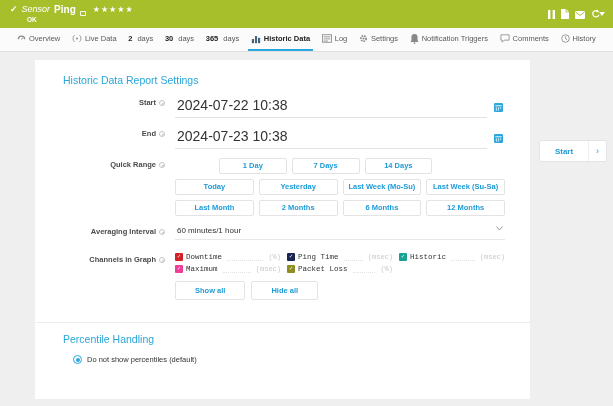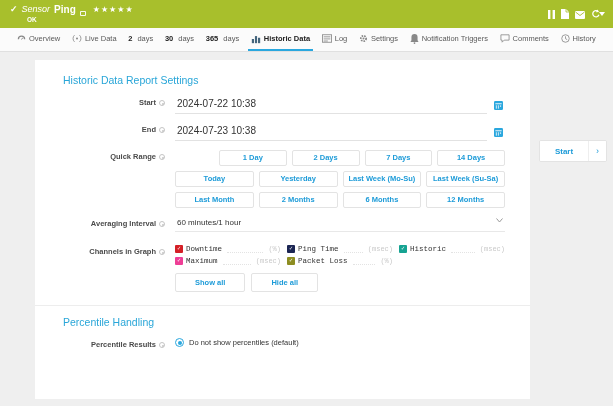--- a/index.html
+++ b/index.html
@@ -30,21 +30,21 @@
   
   .panel { position:absolute; left:35px; top:60px; width:495px; height:339px; background:#fff; padding:12px 28px 0; overflow:hidden; }
   .section-title { color:#29a6d8; font-size:10.5px; font-weight:normal; margin:2px 0 10px; }
   .row { display:flex; align-items:flex-start; margin-bottom:9px; }
   .lbl { width:102px; min-width:102px; display:inline-flex; justify-content:flex-end; align-items:center; gap:3px;
     text-align:right; font-size:7.5px; font-weight:bold; color:#4a4a4a; padding-top:2px; }
   .info { width:6px; height:6px; border:1px solid #c5c5c5; border-radius:50%; display:inline-block; position:relative; flex:none; }
   .info::after { content:""; position:absolute; left:2px; top:2px; width:2px; height:2px; background:#c5c5c5; border-radius:50%; }
   .field { margin-left:10px; flex:1; }
   .input-line { display:flex; align-items:center; gap:7px; }
-  .text-input { width:312px; border-bottom:1px solid #e2e2e2; font-size:10px; color:#333; padding:1px 2px 4px; }
+  .text-input { width:312px; border-bottom:1px solid #e2e2e2; font-size:14px; color:#333; padding:1px 2px 4px; }
   
   .qr-grid { display:grid; grid-template-columns:repeat(4,1fr); gap:5px; width:330px; }
   .qr-btn, .btn { border:1px solid #e3e3e3; border-radius:2px; background:#fff; color:#1d9bd8; font-size:7.5px; font-weight:bold;
     font-family:"Liberation Sans",sans-serif; cursor:pointer; }
   .qr-btn { height:16px; line-height:14px; text-align:center; }
   
   .select { width:330px; border-bottom:1px solid #e8e8e8; display:flex; justify-content:space-between; 
     font-size:8px; color:#333; padding:1px 2px 4px; cursor:pointer; }
   
   .chan-grid { display:grid; grid-template-columns:repeat(3,106px); column-gap:6px; row-gap:4px; width:340px;font-family:Liberation Mono, monospace; }
@@ -236,21 +236,20 @@
   </div>
 
   <div class="row">
     <span class="lbl">
         <span>Quick Range</span>
         <span class="info"></span>
       </span>
     <div class="field">
       <div class="qr-grid" style="margin-bottom:5px;padding-left:44px;">
         <button class="qr-btn">1 Day</button>
-        <button class="qr-btn">2 Days</button>
         <button class="qr-btn">7 Days</button>
         <button class="qr-btn">14 Days</button>
       </div>
       <div class="qr-grid" style="margin-bottom:5px;">
         <button class="qr-btn">Today</button>
         <button class="qr-btn">Yesterday</button>
         <button class="qr-btn">Last Week (Mo-Su)</button>
         <button class="qr-btn">Last Week (Su-Sa)</button>
       </div>
       <div class="qr-grid">
@@ -270,21 +269,21 @@
     <div class="field">
       <div class="select">
         <span>60 minutes/1 hour</span>
         <svg width="7" height="5" viewBox="0 0 7 5">
             <path d="M0.5 0.5 3.5 4 6.5 0.5" fill="none" stroke="#999"></path>
           </svg>
       </div>
     </div>
   </div>
 
-  <div class="row" style="margin-bottom:13px;justify-content:space-between;">
+  <div class="row" style="margin-bottom:22px;justify-content:space-between;">
     <span class="lbl">
         <span>Channels in Graph</span>
         <span class="info"></span>
       </span>
     <div class="field">
       <div class="chan-grid">
         <div class="chan">
           <span class="chk" style="background: rgb(212, 31, 38);"></span>
           <span>Downtime</span>
           <span class="leader"></span>
@@ -320,24 +319,20 @@
         <button class="btn">Hide all</button>
       </div>
     </div>
   </div>
 
 
   <div class="divider"></div>
 
   <h2 class="section-title">Percentile Handling</h2>
   <div class="row">
-    <span class="lbl">
-        <span>Percentile Results</span>
-        <span class="info"></span>
-      </span>
     <div class="field">
       <div class="radio-row">
         <span class="radio selected"></span>
         <span>Do not show percentiles (default)</span>
       </div>
 
     </div>
   </div>
 </main>
 

